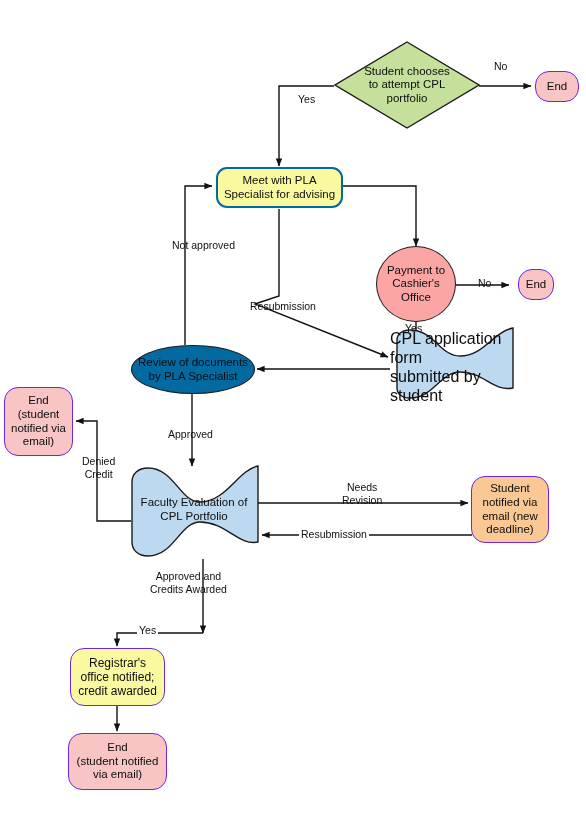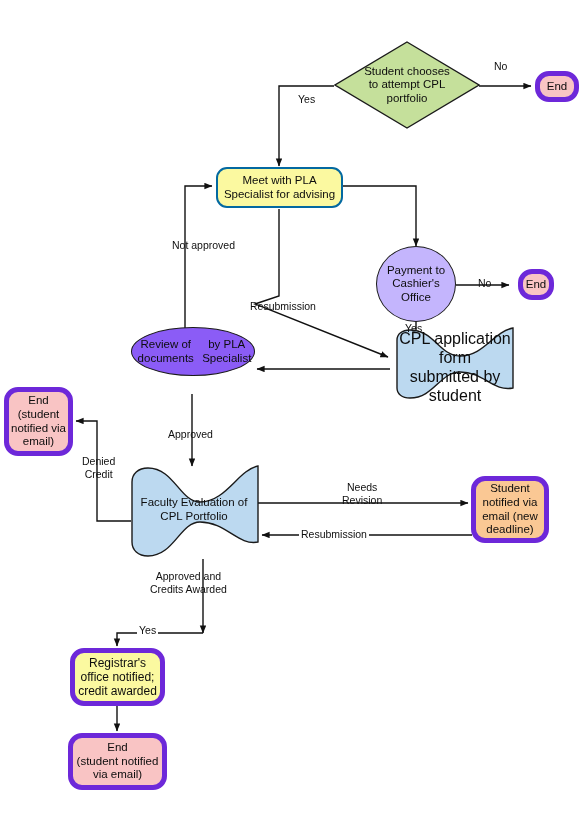--- a/index.html
+++ b/index.html
@@ -25,21 +25,21 @@
     box-sizing:border-box;
     display:flex;
     align-items:center;
     justify-content:center;
     text-align:center;
     color:#0d0d0d;
     line-height:1.18;
     z-index:3;
   }
   .rbox{
-    border:5px solid #6d28d9;
+    border:1px solid #6d28d9;
     border-radius:14px;
     align-items:center;
   }
   .sbox{
     border:2px solid #0369a1;
     border-radius:11px;
   }
   .ellipse{
     border:1px solid #1a1a1a;
     border-radius:50%;
@@ -50,21 +50,20 @@
     text-align:center;
     line-height:1.2;
     white-space:nowrap;
     z-index:4;
   }
   .shape-text{
     position:absolute;
     display:flex;
     align-items:center;
     justify-content:center;
-    text-align:center;
     line-height:1.18;
     color:#0d0d0d;
     z-index:3;
     pointer-events:none;
   }
   .svgshape{position:absolute; z-index:2;}
 </style>
 </head>
 <body>
 
@@ -121,40 +120,40 @@
 
   <div class="node rbox" style="left:535px; top:71px; width:44px; height:31px; background:#f9c4c4; font-size:11.5px;">
     <span>End</span>
   </div>
 
   <div class="node sbox" style="left:216px; top:167px; width:127px; height:41px; background:#fbf9a0; font-size:11.5px; flex-direction:column;">
     <span>Meet with PLA</span>
     <span>Specialist for advising</span>
   </div>
 
-  <div class="node ellipse" style="left:376px; top:246px; width:80px; height:76px; background:#c4b5fd; font-size:11.5px; flex-direction:column;">
+  <div class="node ellipse" style="left:376px; top:246px; width:80px; height:76px; background:#fca5a5; font-size:11.5px; flex-direction:column;">
     <span>Payment to</span>
     <span>Cashier's</span>
     <span>Office</span>
   </div>
 
   <div class="node rbox" style="left:518px; top:269px; width:36px; height:31px; background:#f9c4c4; font-size:11.5px;">
     <span>End</span>
   </div>
 
   <svg class="svgshape" style="left:388px; top:326px; width:134px; height:78px;" viewBox="0 0 134 78">
     <path d="M9,14 C9,8 14,4 22,4 C46,4 52,30 72,30 C96,30 105,6 125,2 L125,62
              C105,66 96,46 72,46 C52,46 46,72 22,72 C14,72 9,68 9,62 Z" fill="#bcd9f0" stroke="#1a1a1a" stroke-width="1.4"></path>
   </svg>
   <div class="shape-text" style="left:390px; top:348px; width:130px; height:40px; font-size:16px; flex-direction:column;">
     <span>CPL application form</span>
     <span>submitted by student</span>
   </div>
 
-  <div class="node ellipse" style="left:131px; top:327px; width:124px; height:49px; background:#8b5cf6; font-size:11.5px; ">
+  <div class="node ellipse" style="left:131px; top:345px; width:124px; height:49px; background:#0369a1; font-size:11.5px; flex-direction:column;">
     <span>Review of documents</span>
     <span>by PLA Specialist</span>
   </div>
 
   <div class="node rbox" style="left:4px; top:387px; width:69px; height:69px; background:#f9c4c4; font-size:11.5px; flex-direction:column;">
     <span>End</span>
     <span>(student</span>
     <span>notified via</span>
     <span>email)</span>
   </div>

